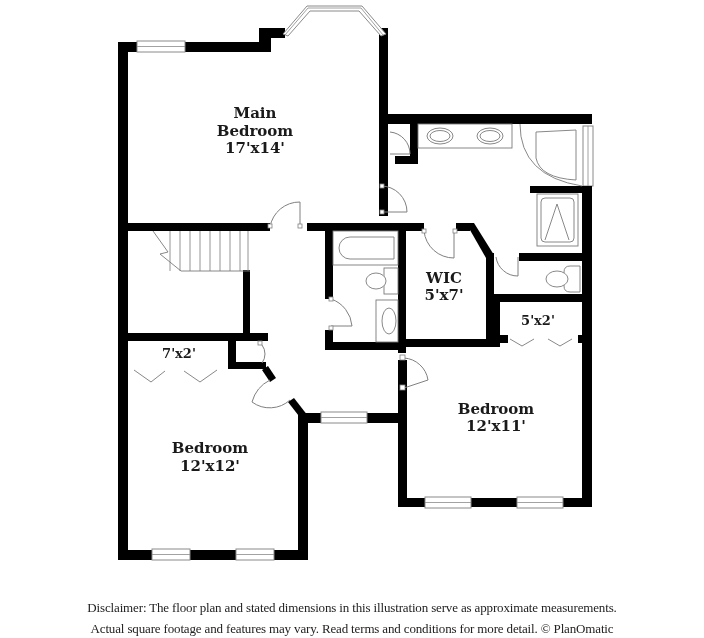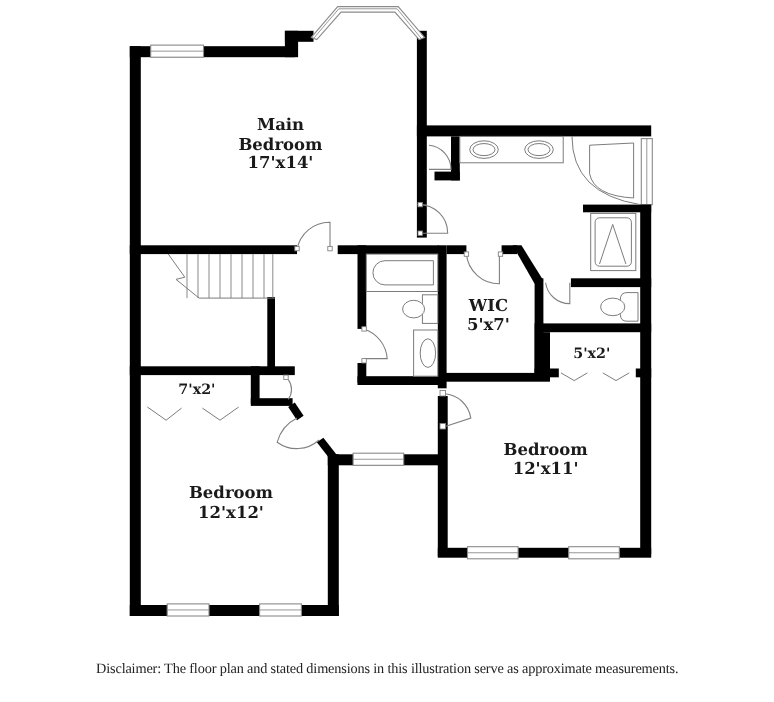--- a/index.html
+++ b/index.html
@@ -200,13 +200,14 @@
     <text class="lbl lbl-lg" x="210" y="453">Bedroom</text>
     <text class="lbl lbl-lg" x="210" y="471">12'x12'</text>
 
     <text class="lbl lbl-sm" x="179" y="358">7'x2'</text>
     <text class="lbl lbl-sm" x="538" y="325">5'x2'</text>
   </g>
 </svg>
 
 <div class="disclaimer">
   <div>Disclaimer: The floor plan and stated dimensions in this illustration serve as approximate measurements.</div>
+  <div>Actual square footage and features may vary. Read terms and conditions for more detail. © PlanOmatic</div>
 </div>
 
 </body></html>

